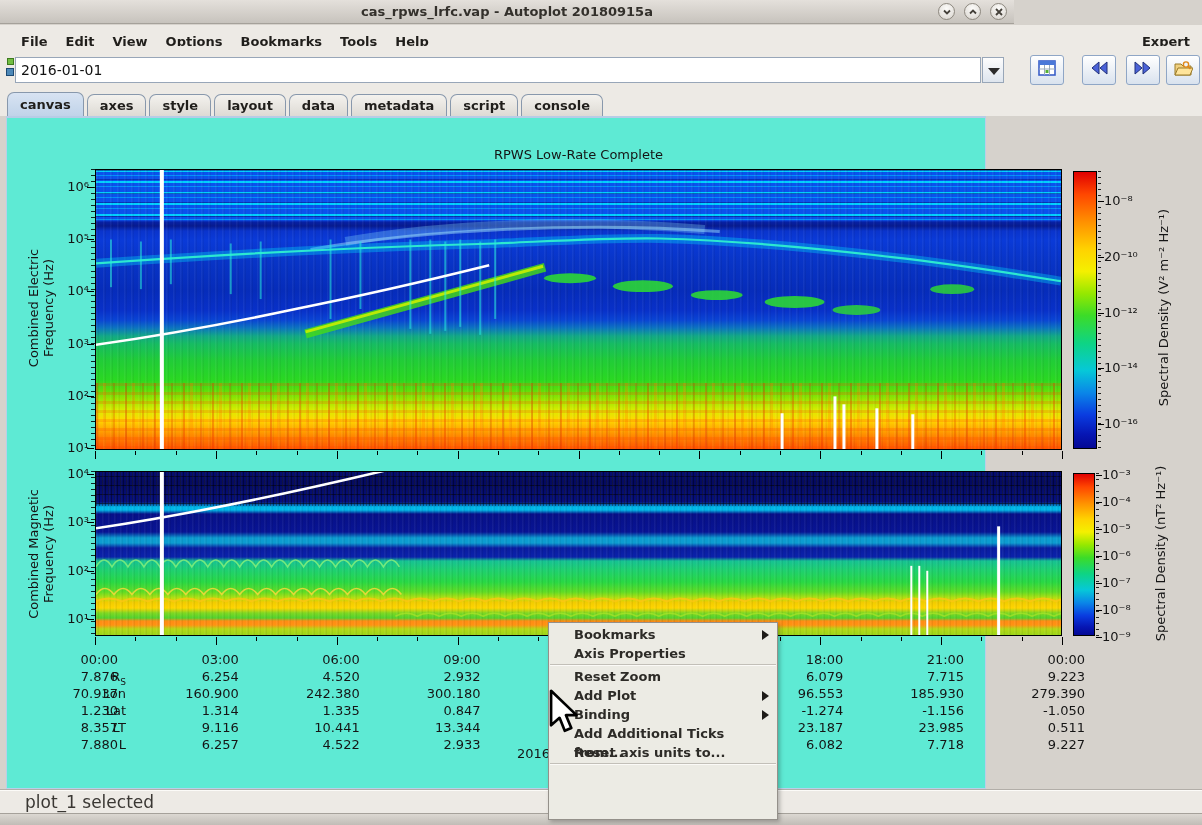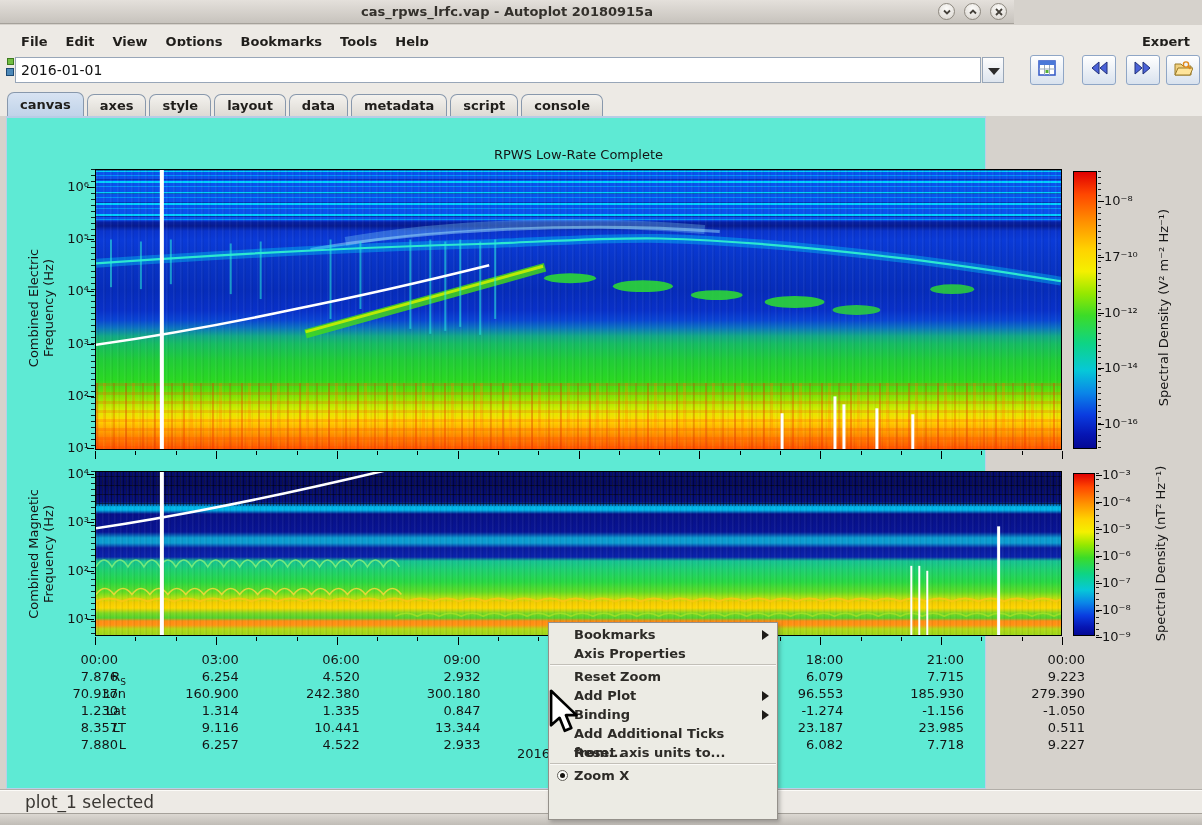--- a/index.html
+++ b/index.html
@@ -309,21 +309,21 @@
       <div class="tick-label" style="left: 34px; top: 348px; width: 48px; text-align: right;">10⁴</div>
       <div class="tick-mark" style="left: 80px; top: 356px; width: 7px; height: 1px;"></div>
       <div class="tick-label" style="left: 34px; top: 396.3px; width: 48px; text-align: right;">10³</div>
       <div class="tick-mark" style="left: 80px; top: 404.3px; width: 7px; height: 1px;"></div>
       <div class="tick-label" style="left: 34px; top: 444.6px; width: 48px; text-align: right;">10²</div>
       <div class="tick-mark" style="left: 80px; top: 452.6px; width: 7px; height: 1px;"></div>
       <div class="tick-label" style="left: 34px; top: 492.9px; width: 48px; text-align: right;">10¹</div>
       <div class="tick-mark" style="left: 80px; top: 500.9px; width: 7px; height: 1px;"></div>
       <div class="tick-label" style="left: 1097px; top: 75px; width: 56px; text-align: left;">10⁻⁸</div>
       <div class="tick-mark" style="left: 1091px; top: 83px; width: 6px; height: 1px;"></div>
-      <div class="tick-label" style="left: 1097px; top: 130.75px; width: 56px; text-align: left;">17⁻¹⁰</div>
+      <div class="tick-label" style="left: 1097px; top: 130.75px; width: 56px; text-align: left;">20⁻¹⁰</div>
       <div class="tick-mark" style="left: 1091px; top: 138.75px; width: 6px; height: 1px;"></div>
       <div class="tick-label" style="left: 1097px; top: 186.5px; width: 56px; text-align: left;">10⁻¹²</div>
       <div class="tick-mark" style="left: 1091px; top: 194.5px; width: 6px; height: 1px;"></div>
       <div class="tick-label" style="left: 1097px; top: 242.25px; width: 56px; text-align: left;">10⁻¹⁴</div>
       <div class="tick-mark" style="left: 1091px; top: 250.25px; width: 6px; height: 1px;"></div>
       <div class="tick-label" style="left: 1097px; top: 298px; width: 56px; text-align: left;">10⁻¹⁶</div>
       <div class="tick-mark" style="left: 1091px; top: 306px; width: 6px; height: 1px;"></div>
       <div class="tick-label" style="left: 1095px; top: 349px; width: 56px; text-align: left;">10⁻³</div>
       <div class="tick-mark" style="left: 1089px; top: 357px; width: 6px; height: 1px;"></div>
       <div class="tick-label" style="left: 1095px; top: 376px; width: 56px; text-align: left;">10⁻⁴</div>
@@ -445,21 +445,20 @@
 <div class="ctx-menu" id="ctx-menu">
     <div class="ctx-item">Bookmarks<div class="ctx-arrow"></div></div>
     <div class="ctx-item">Axis Properties</div>
     <div class="ctx-sep"></div>
     <div class="ctx-item">Reset Zoom</div>
     <div class="ctx-item">Add Plot<div class="ctx-arrow"></div></div>
     <div class="ctx-item">Binding<div class="ctx-arrow"></div></div>
     <div class="ctx-item">Add Additional Ticks from...</div>
     <div class="ctx-item">Reset axis units to...</div>
     <div class="ctx-sep"></div>
-    <div class="ctx-item">Zoom X<div class="ctx-radio sel"></div></div>
   </div>
 
 <div class="statusbar">
   <div class="inner">plot_1 selected</div>
 </div>
 <div class="bottom-frame"></div>
 
 <div class="cursor">
   <svg width="32" height="46" viewBox="0 0 26 38">
     <path d="M1.5,1.5 L1.5,30 L8.5,23.8 L12.8,34.5 L18.2,32.2 L13.8,21.6 L22.5,21.6 Z" fill="#fff" stroke="#000" stroke-width="2.2" stroke-linejoin="round"></path>

